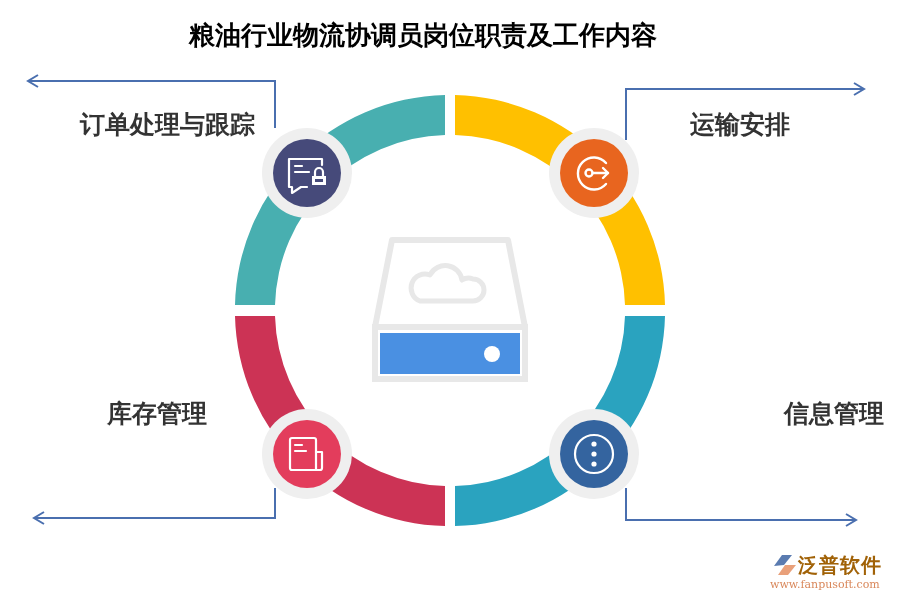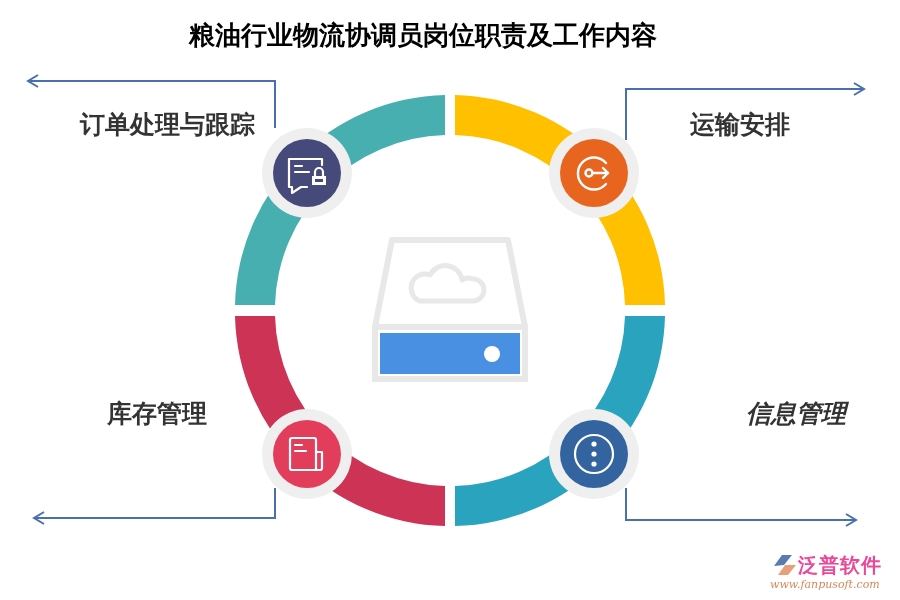--- a/index.html
+++ b/index.html
@@ -4,22 +4,22 @@
 <style>
   html, body { margin: 0; padding: 0; background: #ffffff; }
   body { width: 900px; height: 600px; position: relative; overflow: hidden;
          font-family: "DejaVu Sans", "Liberation Sans", sans-serif; }
   .title { position: absolute; left: 0; top: 18px; width: 900px; text-align: center;
            font-size: 26px; font-weight: bold; color: #000000; letter-spacing: 0px; padding-left: 0; }
   .title span { position: relative; left: -27px; }
   .label { position: absolute; font-size: 25px; font-weight: bold; color: #333; white-space: nowrap; }
   svg.main { position: absolute; left: 0; top: 0; }
   .logo { position: absolute; left: 768px; top: 552px; width: 125px; height: 44px; }
-  .logo-text { position: absolute; left: 30px; top: 0px; font-size: 20px; font-weight: bold; color: #ec4899; letter-spacing: 1px; white-space: nowrap; }
-  .logo-url { position: absolute; left: 2px; top: 26px; font-size: 11px; color: #d9875a; font-family: "DejaVu Serif", serif; white-space: nowrap; font-style: italic; }
+  .logo-text { position: absolute; left: 30px; top: 0px; font-size: 20px; font-weight: bold; color: #a16207; letter-spacing: 1px; white-space: nowrap; }
+  .logo-url { position: absolute; left: 2px; top: 26px; font-size: 11px; color: #d9875a; font-family: "DejaVu Serif", serif; white-space: nowrap; }
 </style>
 </head>
 <body>
 
 <div class="title"><span>粮油行业物流协调员岗位职责及工作内容</span></div>
 
 <svg class="main" width="900" height="600" viewBox="0 0 900 600">
 
   <g>
 
@@ -100,21 +100,21 @@
     <rect x="375" y="327" width="150" height="52" fill="#fff" stroke="#E8E8E8" stroke-width="6"></rect>
     <rect x="380" y="333" width="140" height="41" fill="#4A90E2"></rect>
     <circle cx="492" cy="354" r="8" fill="#fff"></circle>
     <path d="M 420 301 L 473 301 A 11 11 0 0 0 473 279 A 12 12 0 0 0 462 280 A 17 17 0 0 0 430 275 A 13 13 0 0 0 420 301 Z" fill="none" stroke="#E8E8E8" stroke-width="5" stroke-linejoin="round"></path>
   </g>
 </svg>
 
 <div class="label" style="left:80px; top:108px;">订单处理与跟踪</div>
 <div class="label" style="left:690px; top:108px;">运输安排</div>
 <div class="label" style="left:107px; top:397px;">库存管理</div>
-<div class="label" style="left:746px; top:397px;font-style:italic;">信息管理</div>
+<div class="label" style="left:784px; top:397px;">信息管理</div>
 
 <div class="logo">
   <svg width="28" height="26" style="position:absolute; left:2px; top:0px;">
     <path d="M 4 14 L 12 3 L 22 3 L 14 13 Z" fill="#5a7bb0"></path>
     <path d="M 8 23 L 15 13 L 26 13 L 18 23 Z" fill="#e9a07a"></path>
   </svg>
   <div class="logo-text">泛普软件</div>
   <div class="logo-url">www.fanpusoft.com</div>
 </div>
 

